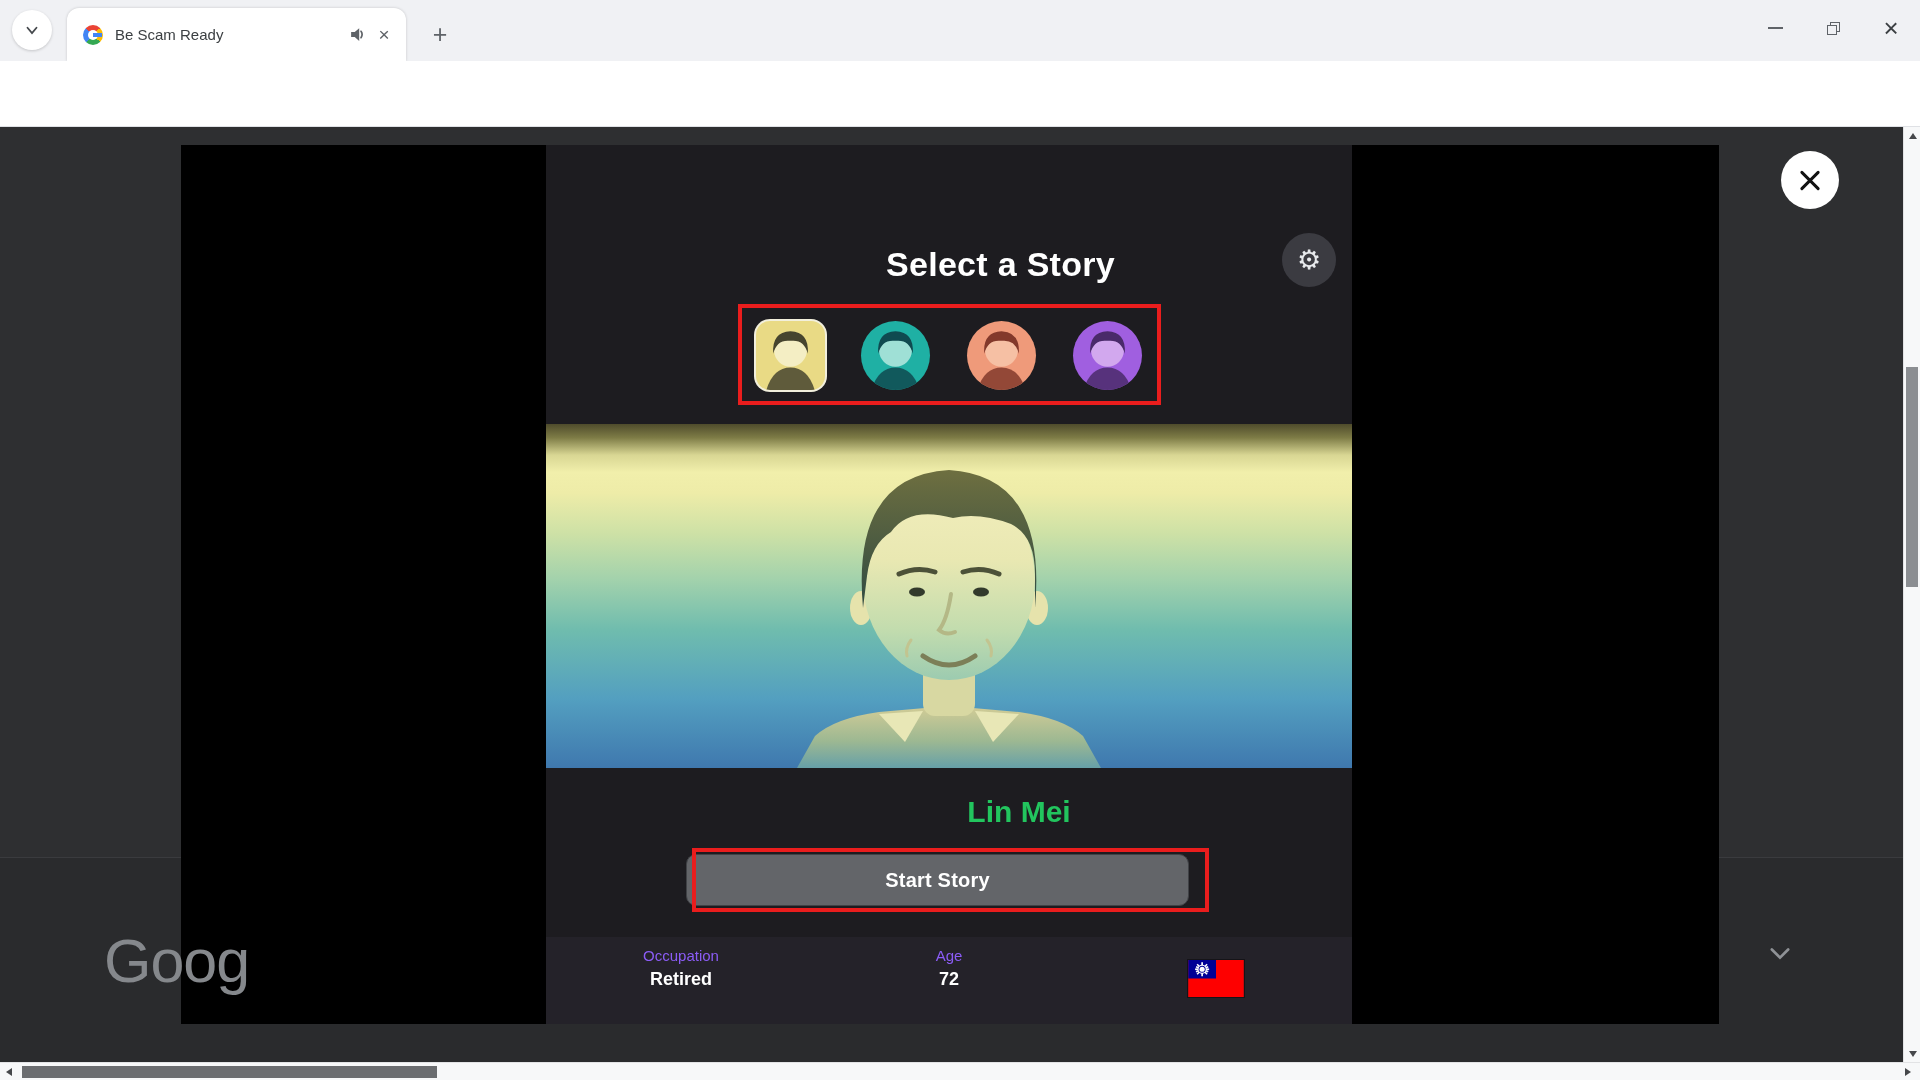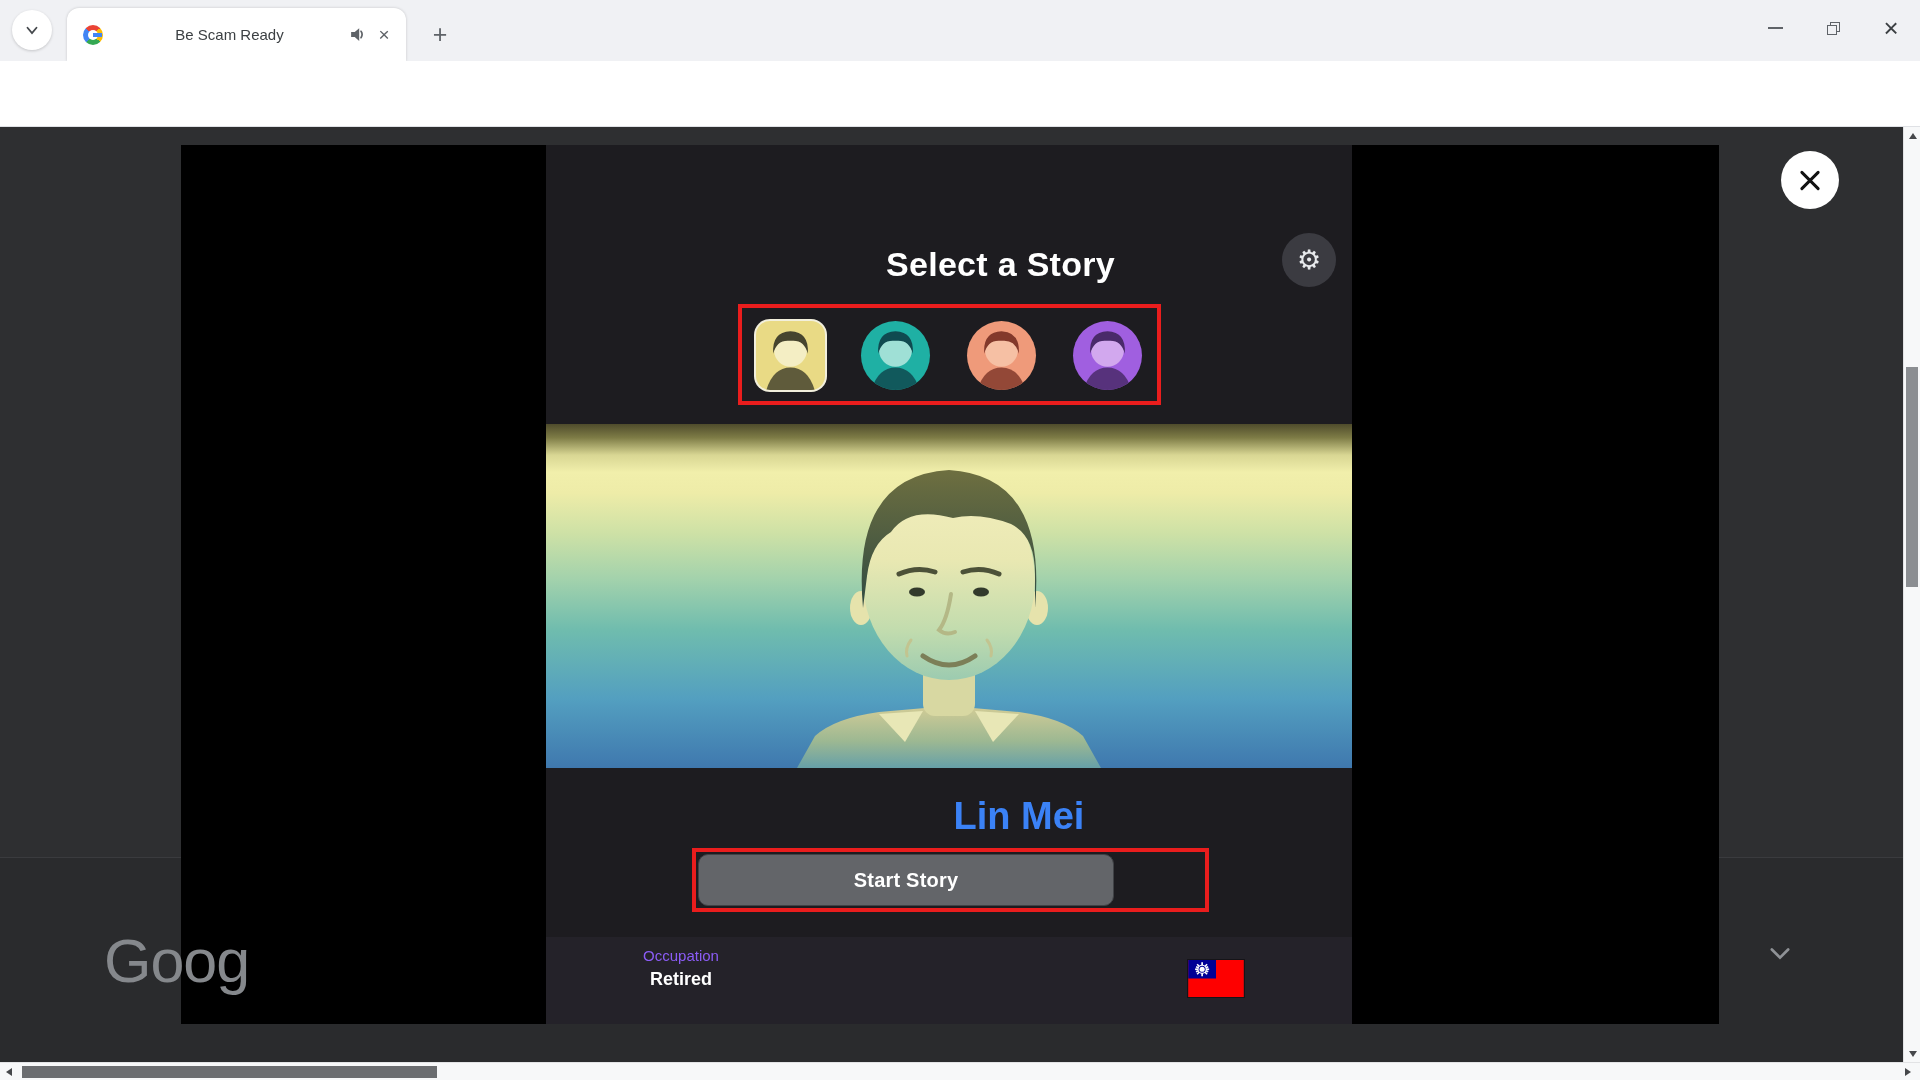--- a/index.html
+++ b/index.html
@@ -5,21 +5,21 @@
   * { margin:0; padding:0; box-sizing:border-box; }
   html,body { background:#111; }
   body { font-family:"Liberation Sans",sans-serif; }
   #screen { position:relative; width:1920px; height:1080px; overflow:hidden; background:#2e2f31; }
 
   
   .tabstrip { position:absolute; top:0; left:0; width:1920px; height:61px; background:#f0f1f4; }
   .tabsearch { position:absolute; top:10px; left:12px; width:40px; height:40px; border-radius:50%;
                background:#fff; box-shadow:0 1px 3px rgba(0,0,0,.18); display:flex; align-items:center; justify-content:center; color:#45494d; }
   .tab { position:absolute; top:8px; left:67px; width:339px; height:53px; background:#fff;
-         border-radius:12px 12px 0 0; box-shadow:0 0 3px rgba(0,0,0,.18); display:flex; align-items:center;text-align:center; }
+         border-radius:12px 12px 0 0; box-shadow:0 0 3px rgba(0,0,0,.18); display:flex; align-items:center; }
   .favicon { width:20px; height:20px; border-radius:50%; margin:0 12px 0 16px; position:relative;
              background:conic-gradient(from -45deg,#ea4335 0 25%,#fbbc05 0 50%,#34a853 0 75%,#4285f4 0 100%); }
   .favicon::after { content:""; position:absolute; left:5px; top:5px; width:10px; height:10px; border-radius:50%; background:#fff; }
   .favicon::before { content:""; position:absolute; right:1px; top:8px; width:9px; height:4px; background:#4285f4; z-index:2; }
   .tabtitle { font-size:15px; color:#3c4043; flex:1; white-space:nowrap; overflow:hidden; text-overflow:ellipsis; }
   .tabicon { width:26px; height:26px; display:flex; align-items:center; justify-content:center; color:#5f6368; }
   .tabclose { font-size:19px; color:#5f6368; width:28px; height:28px; border-radius:50%; display:flex; align-items:center; justify-content:center; margin-right:8px; }
   .newtab { position:absolute; top:17px; left:423px; width:34px; height:34px; border-radius:50%; display:flex; align-items:center; justify-content:center; font-size:25px; color:#5f6368; }
   .wincontrols { position:absolute; top:0; right:0; height:56px; display:flex; }
   .winbtn { width:58px; height:56px; display:flex; align-items:center; justify-content:center; color:#3c4043; }
@@ -57,22 +57,22 @@
   .ann-button { top:703px; left:146px; width:517px; height:64px; }
 
   .avatar { position:absolute; top:176px; width:69px; height:69px; border-radius:50%; background:var(--bg,#888); overflow:hidden; }
   .avatar svg { position:absolute; inset:0; width:100%; height:100%; }
   .avatar.sel { border-radius:14px; box-shadow:0 0 0 2px #f2efdc; }
 
   .portrait { position:absolute; top:279px; left:0; width:806px; height:344px; overflow:hidden;
       background:linear-gradient(180deg,#4f4c2c 0%,#7e7c46 4%,#d8d693 9%,#f1efab 14%,#eeeca8 20%,#cde1a6 32%,#a3d2ac 45%,#6fbcae 60%,#539fc0 80%,#3f78ae 100%); }
   .portrait svg { position:absolute; bottom:0; left:50%; transform:translateX(-50%); width:430px; height:344px; }
 
-  .charname { position:absolute; top:650px; left:0; width:946px; text-align:center; font-size:38px; font-weight:700; color:#3b82f6; }
-  .startbtn { position:absolute; top:709px; left:152px; width:416px; height:52px; border-radius:10px;
+  .charname { position:absolute; top:650px; left:0; width:946px; text-align:center; font-size:30px; font-weight:700; color:#22c55e; }
+  .startbtn { position:absolute; top:709px; left:140px; width:503px; height:52px; border-radius:10px;
               background:#636569; border:1px solid #404246; color:#fff; font-size:20px; font-weight:700;
               display:flex; align-items:center; justify-content:center; letter-spacing:.2px; }
 
   .panelfooter { position:absolute; top:792px; left:0; width:806px; height:87px; background:#242229; }
   .detail { position:absolute; top:10px; width:200px; text-align:center; }
   .detail .lbl { font-size:15px; color:#8b5cf6; }
   .detail .val { font-size:18px; font-weight:700; color:#fff; margin-top:5px; }
   .flag { position:absolute; top:23px; left:642px; width:56px; height:37px; box-shadow:0 0 0 1px rgba(0,0,0,.4); }
 
   .overlayclose { position:absolute; top:151px; left:1781px; width:58px; height:58px; border-radius:50%; background:#fff;
@@ -239,20 +239,24 @@
         <div class="charname">Lin Mei</div>
 
         <div class="annotation ann-button" style="border-color: rgb(234, 29, 29);"></div>
         <div class="startbtn">Start Story</div>
 
         <div class="panelfooter">
           <div class="detail" style="left:35px;">
             <div class="lbl">Occupation</div>
             <div class="val">Retired</div>
           </div>
+          <div class="detail" style="left:303px;">
+            <div class="lbl">Age</div>
+            <div class="val">72</div>
+          </div>
           <svg class="flag" viewBox="0 0 30 20">
             <rect width="30" height="20" fill="#fe0000"></rect>
             <rect width="15" height="10" fill="#000095"></rect>
             <g stroke="#fff" stroke-width="0.9">
               <line x1="7.5" y1="1.2" x2="7.5" y2="8.8"></line>
               <line x1="3.7" y1="5" x2="11.3" y2="5"></line>
               <line x1="4.8" y1="2.3" x2="10.2" y2="7.7"></line>
               <line x1="10.2" y1="2.3" x2="4.8" y2="7.7"></line>
               <line x1="4.2" y1="3.6" x2="10.8" y2="6.4"></line>
               <line x1="10.8" y1="3.6" x2="4.2" y2="6.4"></line>

